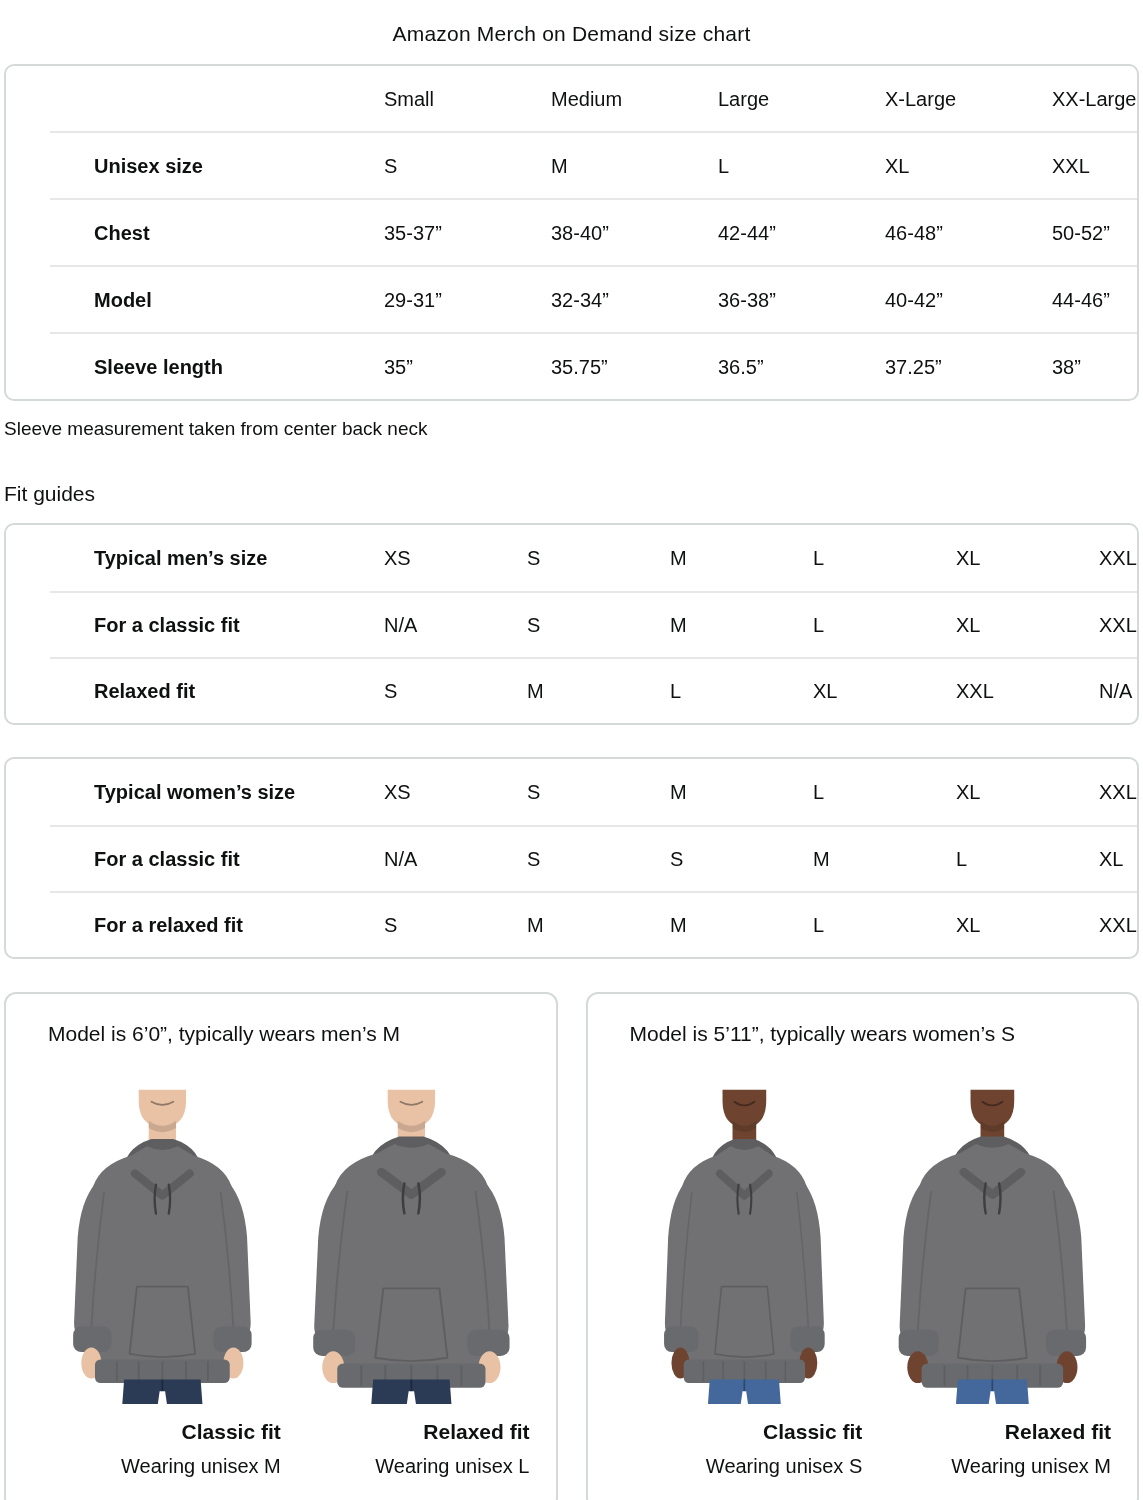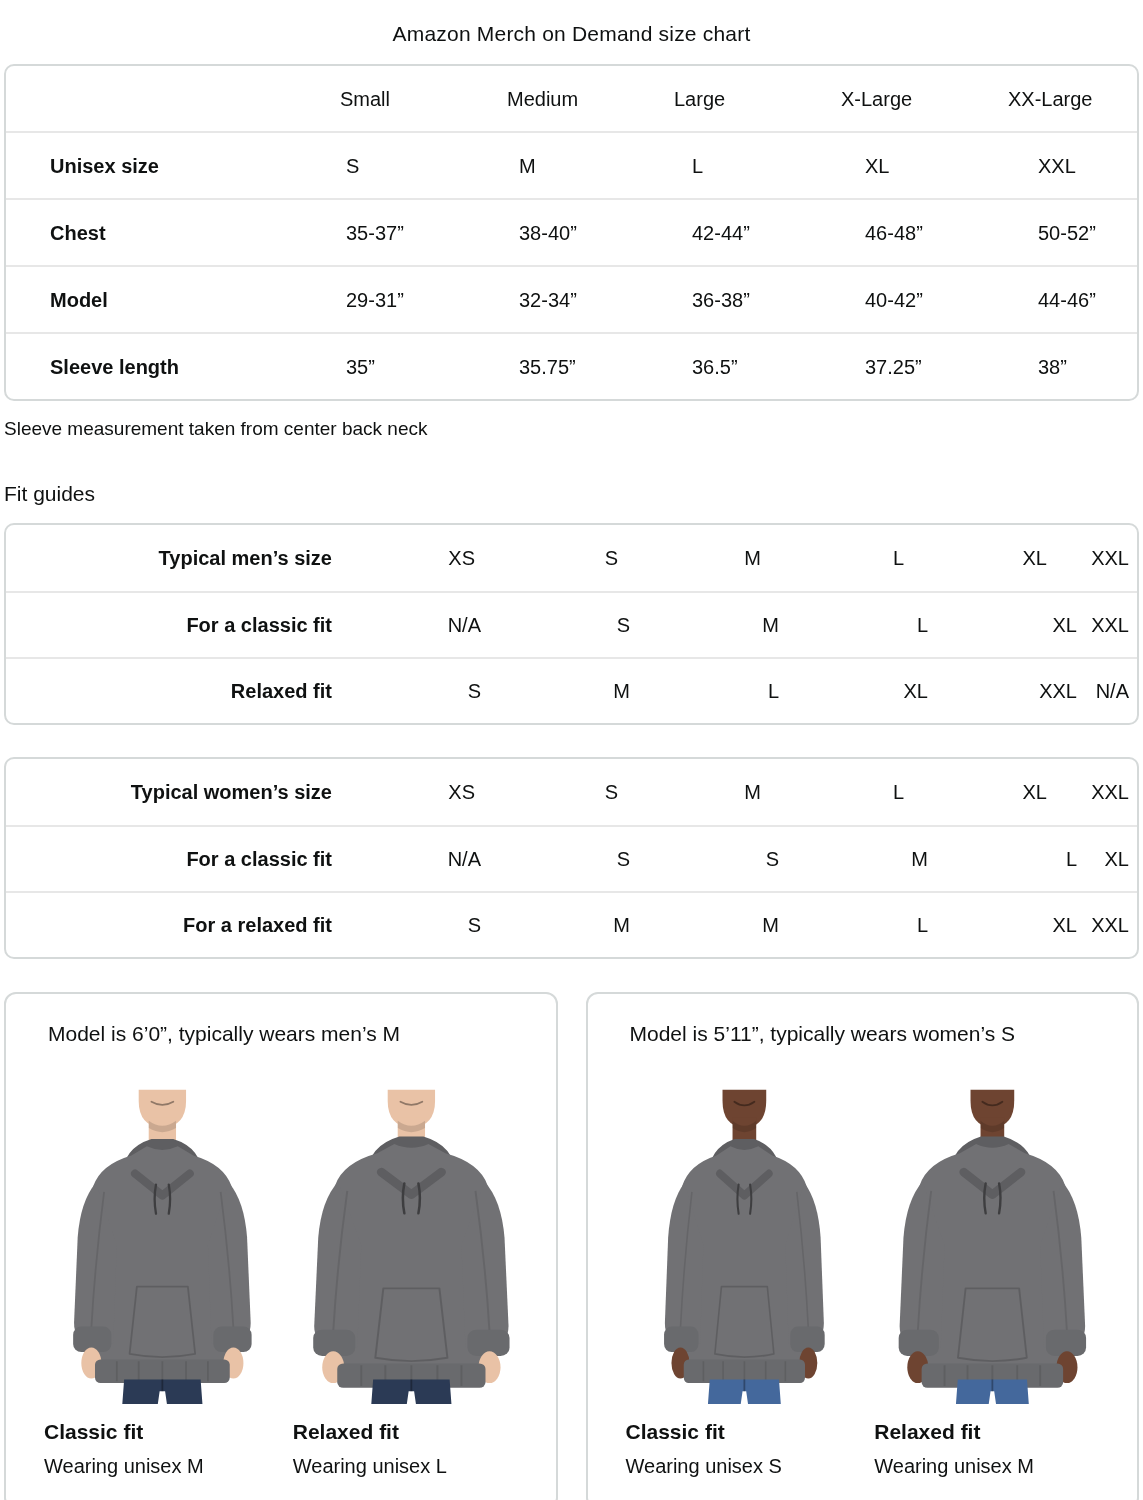--- a/index.html
+++ b/index.html
@@ -33,24 +33,25 @@
   .chart-table{
     border:2px solid var(--table-border);
     border-radius:10px;
     overflow:hidden;
     background:#fff;
   }
   .t-row{
     display:grid;
     align-items:center;
     padding-left:44px;
-  }
-  .t-row + .t-row{border-top:2px solid var(--row-divider);gap:6px;}
+    margin-left:44px;
+  }
+  .t-row + .t-row{border-top:2px solid var(--row-divider);}
   .size-grid{grid-template-columns:290px 167px 167px 167px 167px 1fr;}
-  .fit-grid{grid-template-columns:290px 143px 143px 143px 143px 143px 1fr;text-align:right;}
+  .fit-grid{grid-template-columns:290px 143px 143px 143px 143px 143px 1fr;}
   .size-grid.header-row{min-height:65px;}
   .size-grid{min-height:67px;}
   .fit-grid{min-height:66px;}
   .t-cell{
     font-size:20px;
     line-height:1.3;
     padding-right:8px;
     white-space:nowrap;
   }
   .t-label{font-weight:700;}
@@ -81,21 +82,21 @@
     font-size:21px;
     font-weight:400;
     margin:6px 0 18px 4px;
   }
   .photos{
     display:flex;
     gap:12px;
   }
   .figure{
     flex:1;
-    text-align:left;
+    text-align:right;
   }
   svg.photo{
     width:100%;
     height:340px;
     display:block;
   }
   .fit-name{
     font-weight:700;
     font-size:21px;
     margin-top:16px;

